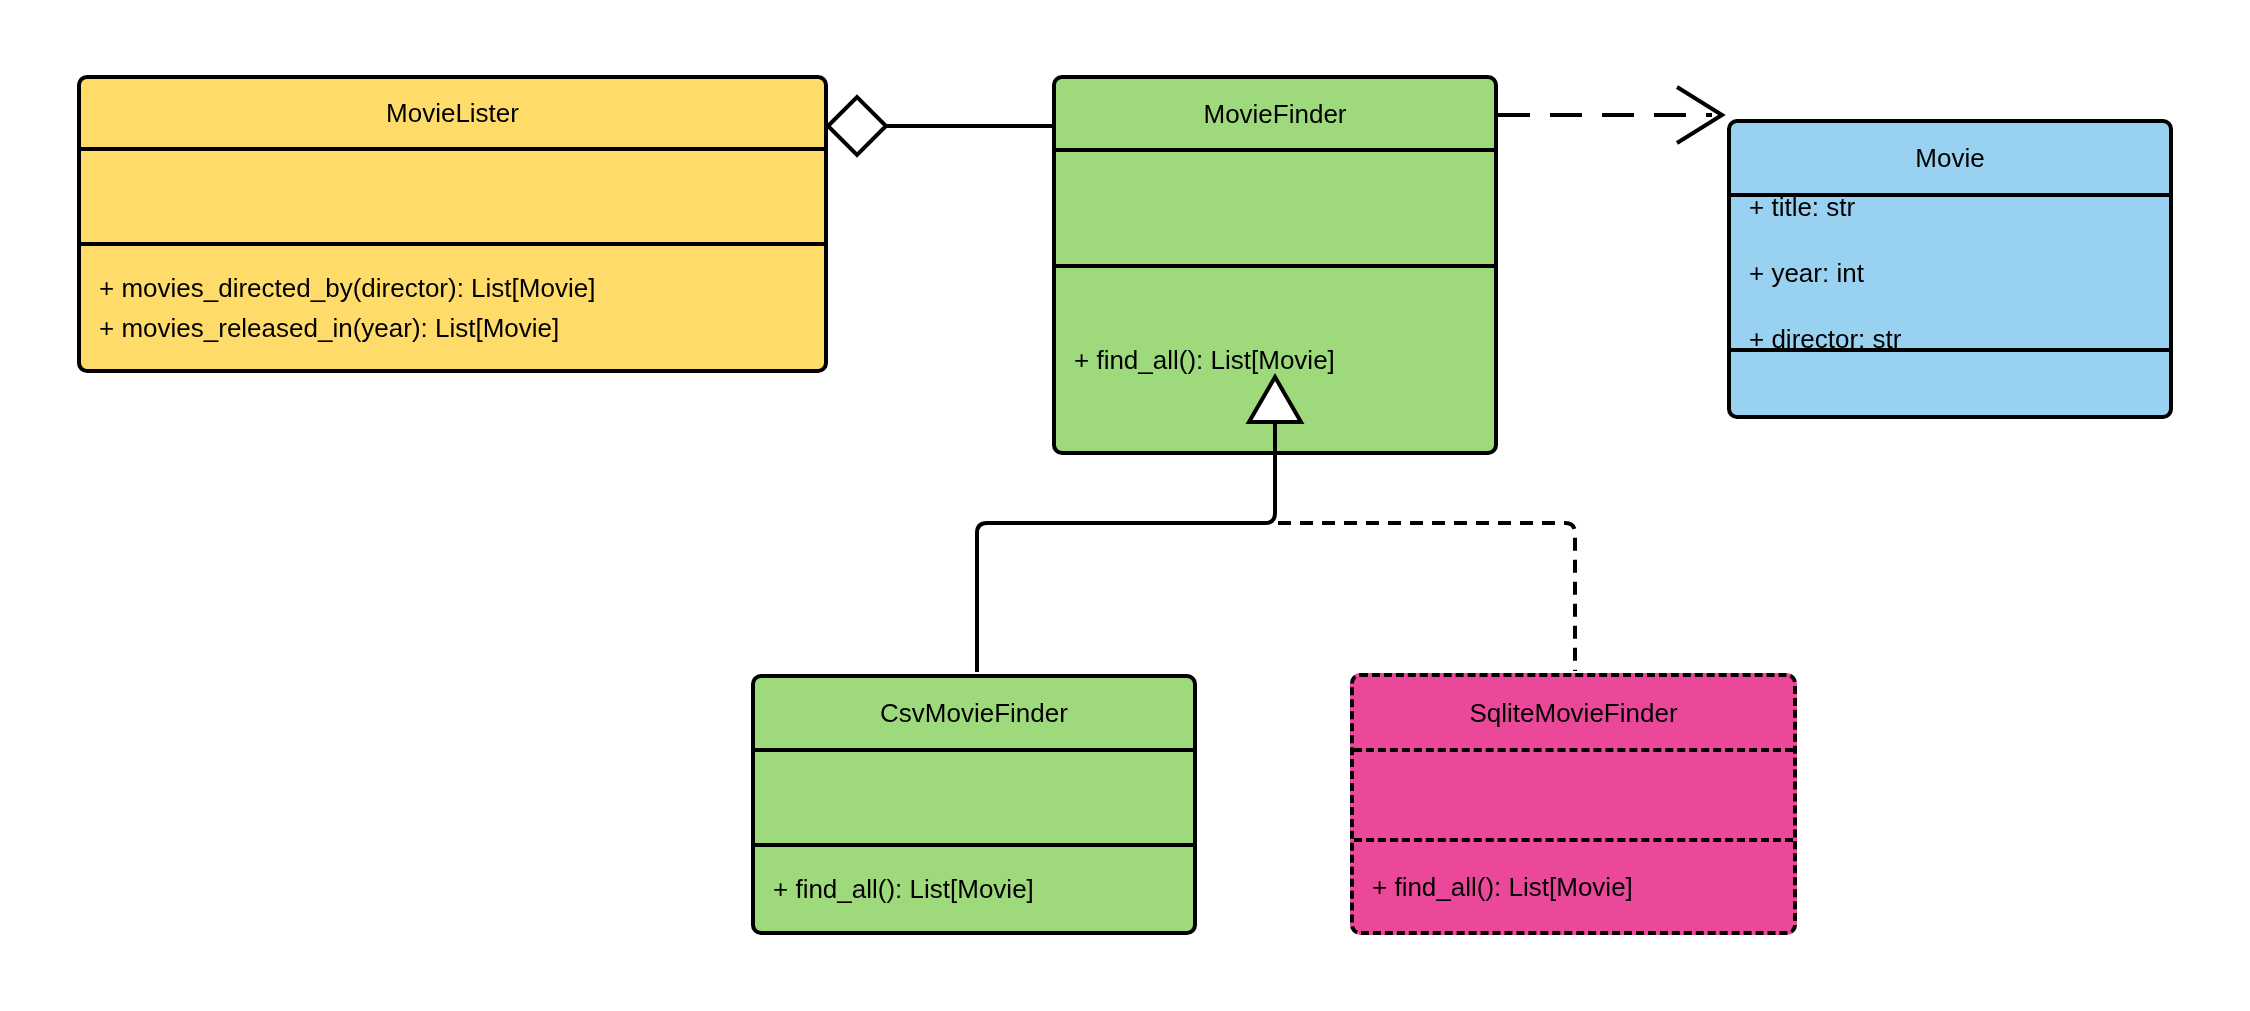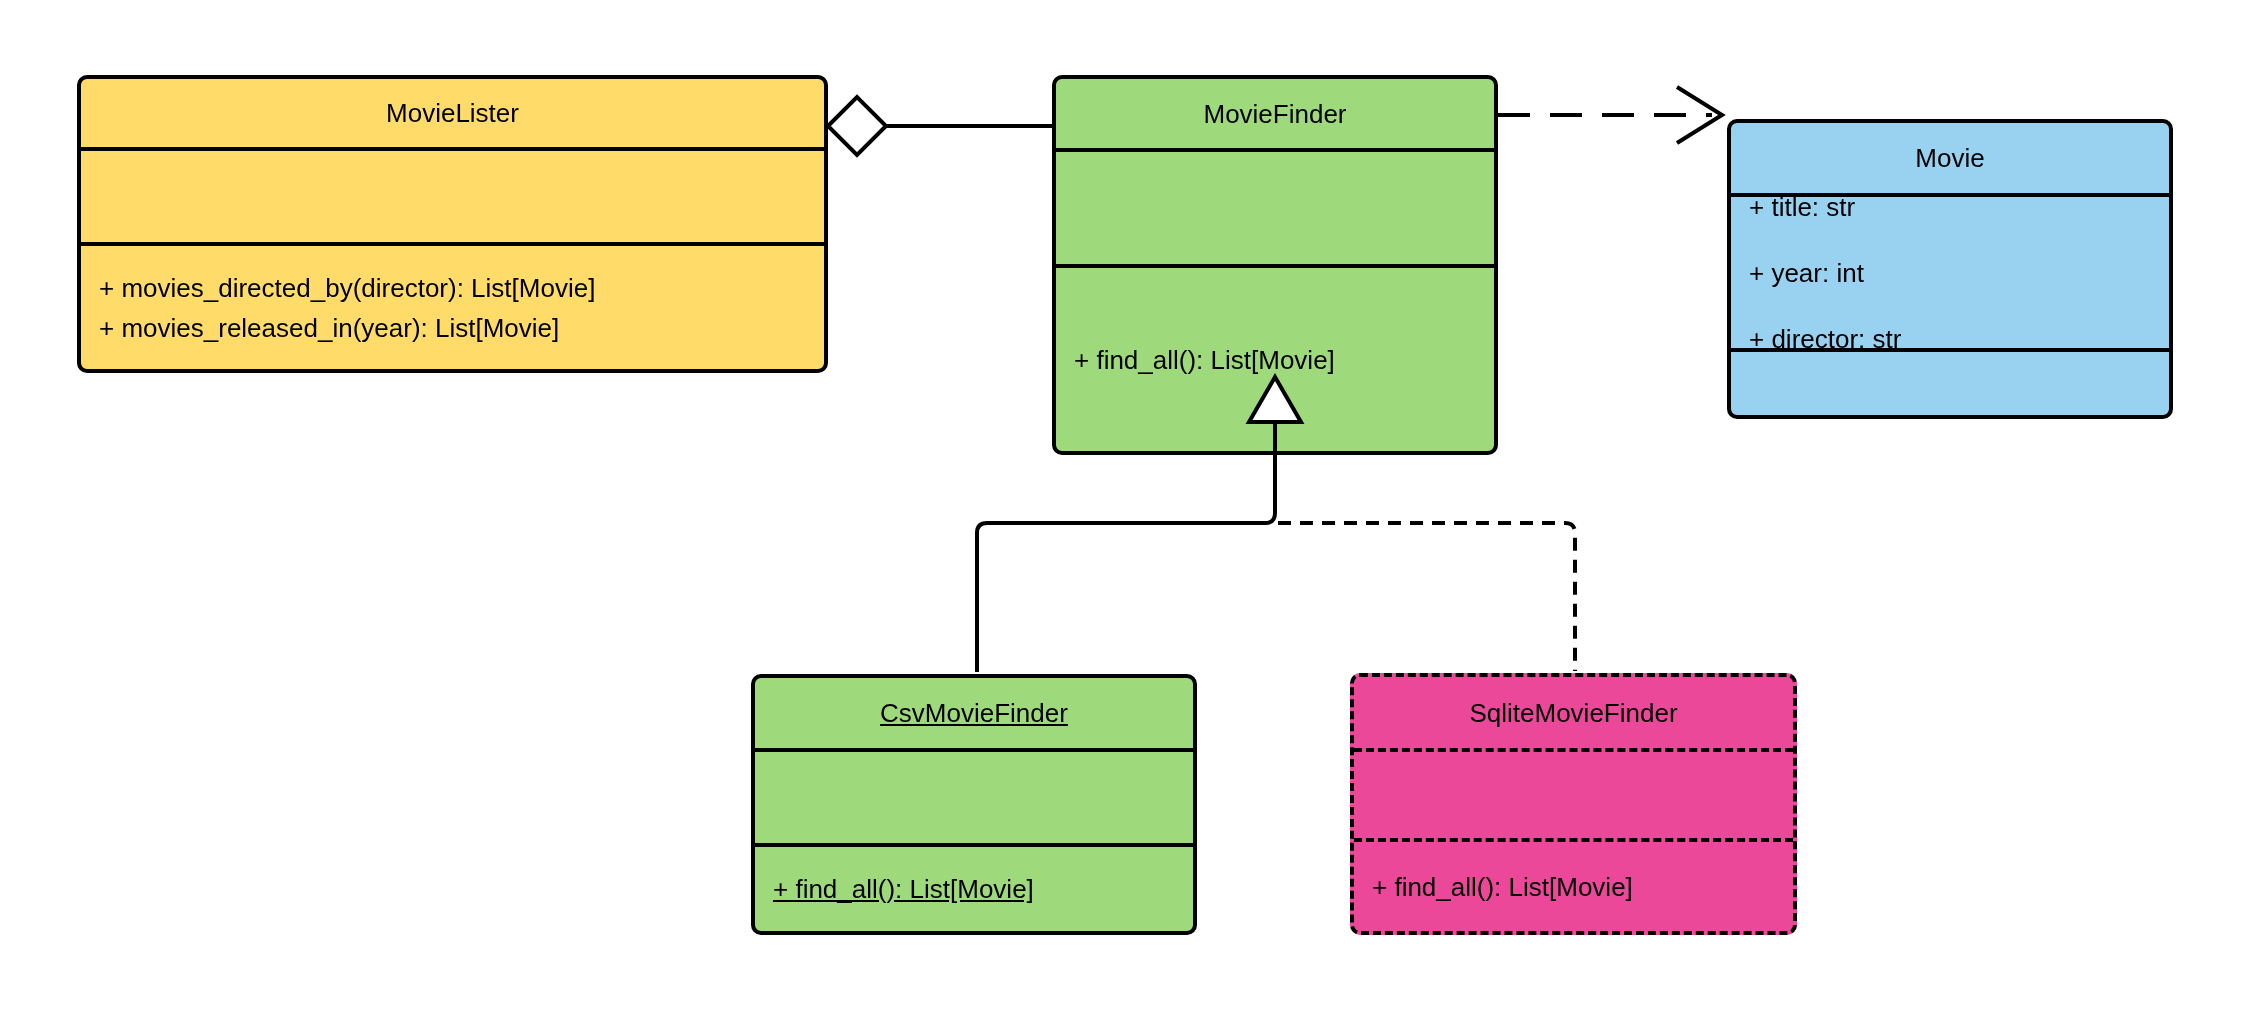--- a/index.html
+++ b/index.html
@@ -48,21 +48,21 @@
       <div class="title-text">Movie</div>
     </div>
     <div class="comp b-solid" style="height:155px;gap:26px;">
       <div class="member">+ title: str</div>
       <div class="member">+ year: int</div>
       <div class="member">+ director: str</div>
     </div>
     <div class="comp b-solid" style="flex:1 1 auto;"></div>
   </div>
 
-  <div class="uml-class" style="left: 751px; top: 674px; width: 446px; height: 261px; background-color: rgb(158, 217, 124); text-decoration: underline;">
+  <div class="uml-class" style="left: 751px; top: 674px; width: 446px; height: 261px; background-color: rgb(158, 217, 124);">
     <div class="comp title" style="height:70px;">
       <div class="title-text">CsvMovieFinder</div>
     </div>
     <div class="comp b-solid" style="height:95px;"></div>
     <div class="comp b-solid" style="flex:1 1 auto;">
       <div class="member">+ find_all(): List[Movie]</div>
     </div>
   </div>
 
   <div class="uml-class dashed" style="left: 1350px; top: 673px; width: 447px; height: 262px; background-color: #ec4899;">

